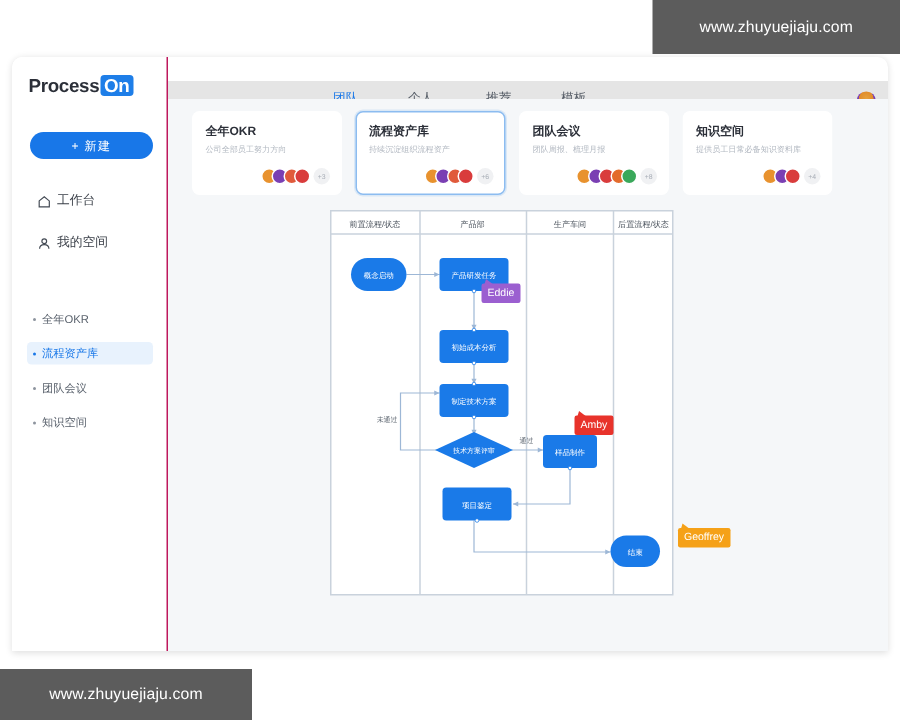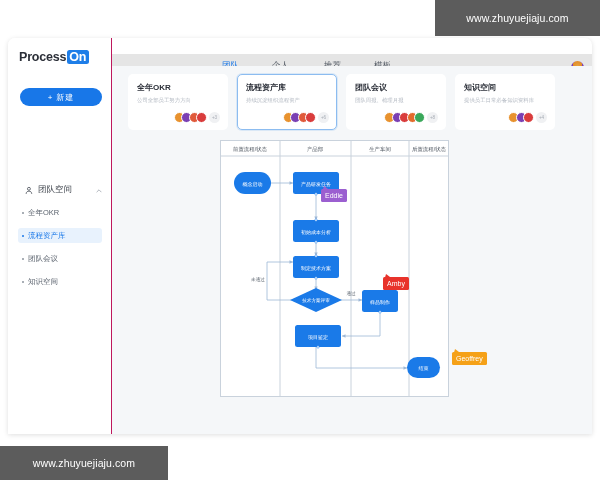--- a/index.html
+++ b/index.html
@@ -294,36 +294,39 @@
   <div class="app-window">
 
     <div class="sidebar">
       <div class="logo"><span>Process</span><span class="on-badge">On</span></div>
 
       <button class="new-btn">
         <span class="plus">+</span>
         <span>新建</span>
       </button>
 
-
-
-      <div class="nav-item" style="top:142px">
+      <div class="nav-item" style="top:86px">
         <span class="nv-ico">
           <svg width="9" height="9" viewBox="0 0 16 16">
-              <circle cx="7" cy="5" r="2.6" fill="none" stroke="currentColor" stroke-width="1.4"></circle>
-              <path d="M2 14 C2 10.7 4.3 9.2 7 9.2 C9.7 9.2 12 10.7 12 14" fill="none" stroke="currentColor" stroke-width="1.4"></path>
+              <path d="M2 7 L8 2 L14 7 L14 14 L2 14 Z" fill="none" stroke="currentColor" stroke-width="1.4"></path>
             </svg>
         </span>
-        <span>团队空间</span>
-        <span class="chev">
-          <svg width="6" height="4" viewBox="0 0 10 6">
-              <path d="M1 5 L5 1 L9 5" fill="none" stroke="currentColor" stroke-width="1.3"></path>
+        <span>工作台</span>
+      </div>
+
+      <div class="nav-item" style="top:114px">
+        <span class="nv-ico">
+          <svg width="9" height="9" viewBox="0 0 16 16">
+              <circle cx="8" cy="5" r="2.8" fill="none" stroke="currentColor" stroke-width="1.4"></circle>
+              <path d="M2.5 14 C2.5 10.5 5 9 8 9 C11 9 13.5 10.5 13.5 14" fill="none" stroke="currentColor" stroke-width="1.4"></path>
             </svg>
         </span>
-      </div>
+        <span>我的空间</span>
+      </div>
+
 
       <div class="sub-item" style="top:167px">
         <span class="dot"></span>
         <span>全年OKR</span>
       </div>
       <div class="sub-item active" style="top:190px">
         <span class="dot"></span>
         <span>流程资产库</span>
       </div>
       <div class="sub-item" style="top:213px">

